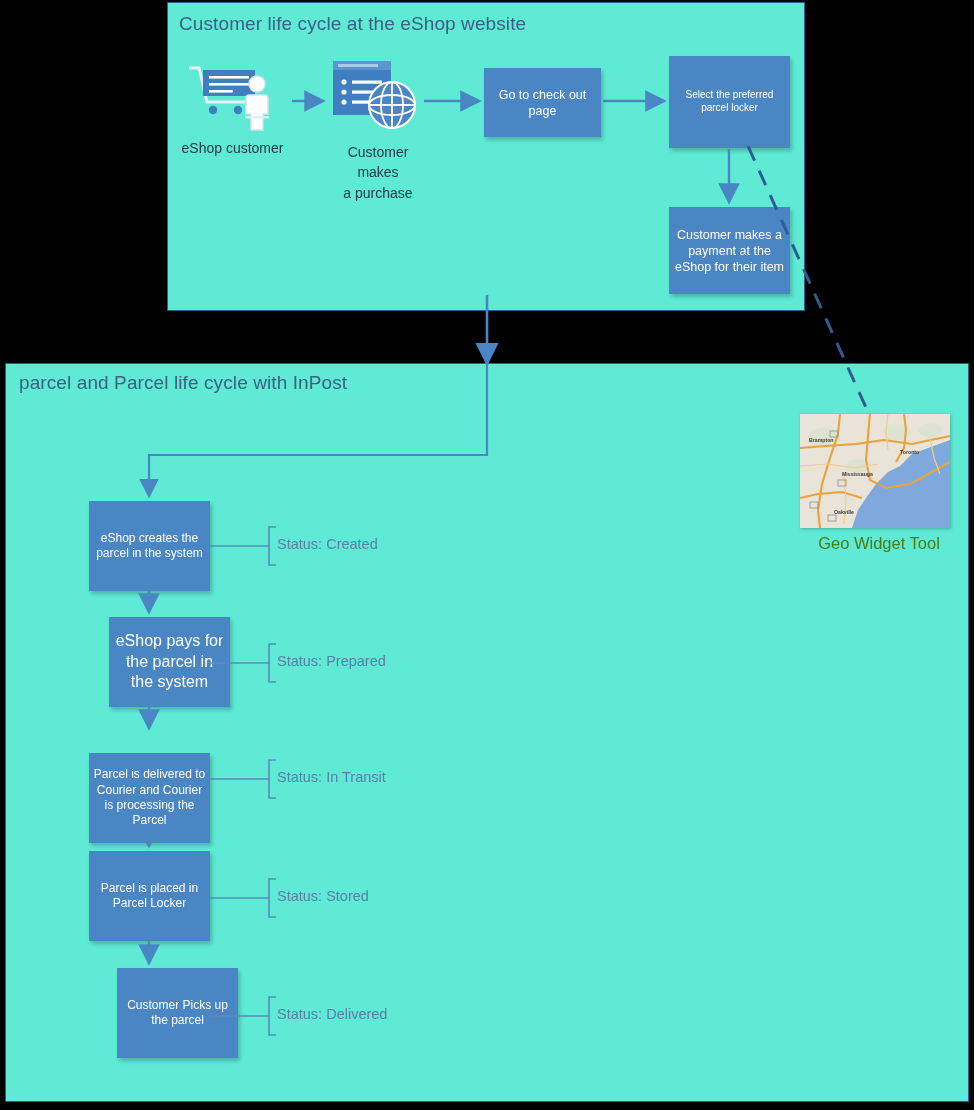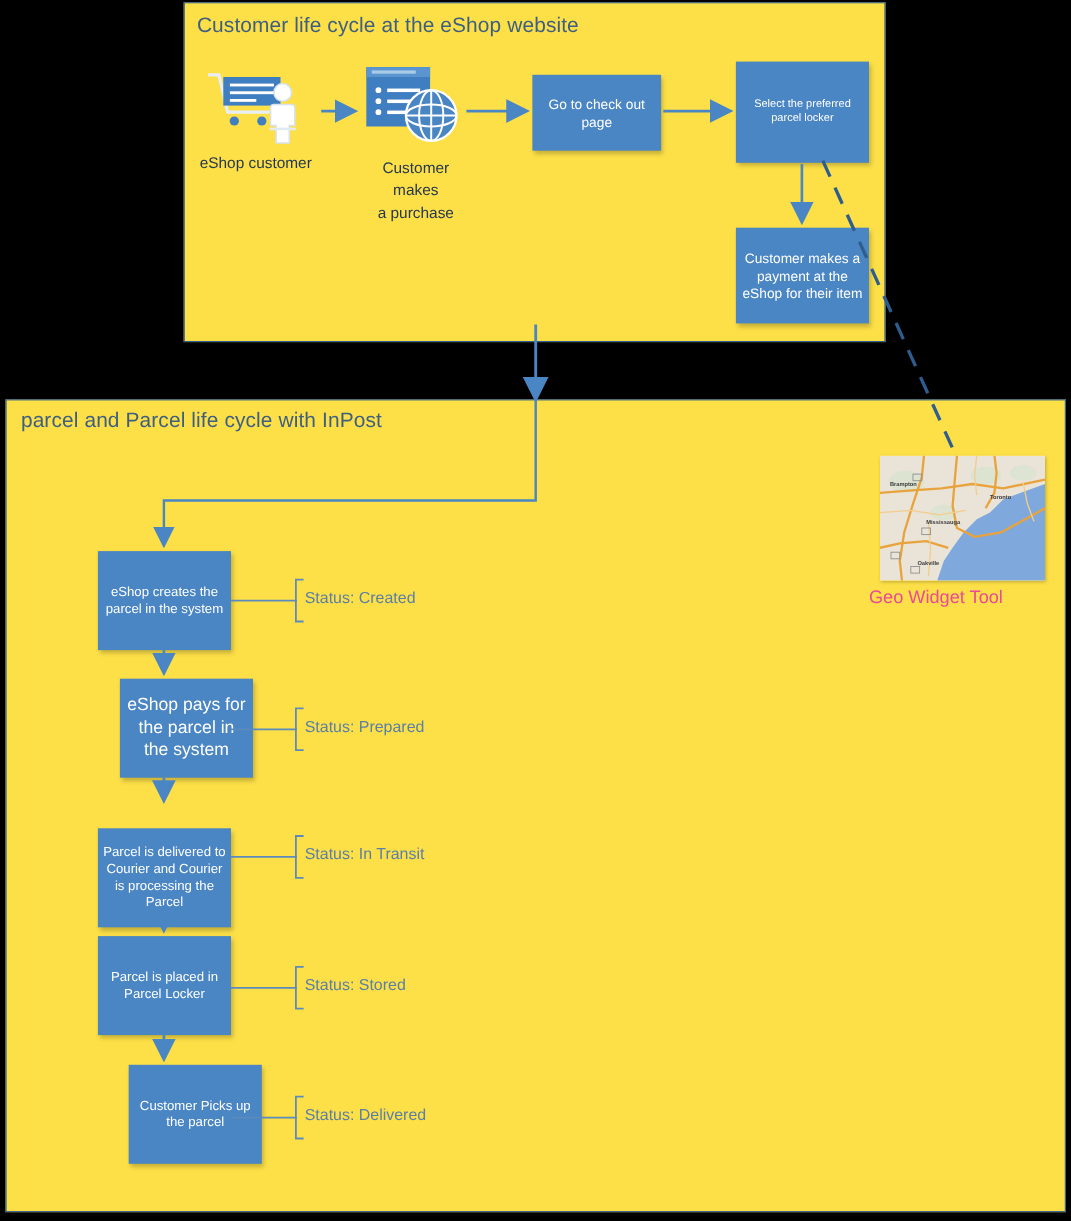--- a/index.html
+++ b/index.html
@@ -12,21 +12,21 @@
     width: 974px;
     height: 1110px;
     background: #000000;
     overflow: hidden;
     font-family: "Liberation Sans", sans-serif;
   }
 
   
   .panel {
     position: absolute;
-    background: #fde047;
+    background: #5eead4;
     border: 1.5px solid #2e5d8f;
     box-sizing: border-box;
     padding-left: 44px;
   }
   #panel-top {
     left: 167px; top: 2px; width: 638px; height: 309px;
   }
   #panel-bottom {
     left: 5px; top: 363px; width: 964px; height: 739px;
   }
@@ -86,21 +86,22 @@
   }
   #status-1 { left: 277px; top: 536px; }
   #status-2 { left: 277px; top: 653px; }
   #status-3 { left: 277px; top: 769px; }
   #status-4 { left: 277px; top: 888px; }
   #status-5 { left: 277px; top: 1006px; }
 
   #label-geo {
     position: absolute;
     left: 790px; top: 534px; width: 178px;
-    color: #ec4899;
+    text-align: center;
+    color: #4d7c0f;
     font-size: 16.5px;
   }
 
   
   #wires {
     position: absolute;
     left: 0; top: 0;
     width: 974px; height: 1110px;
     pointer-events: none;
   }

